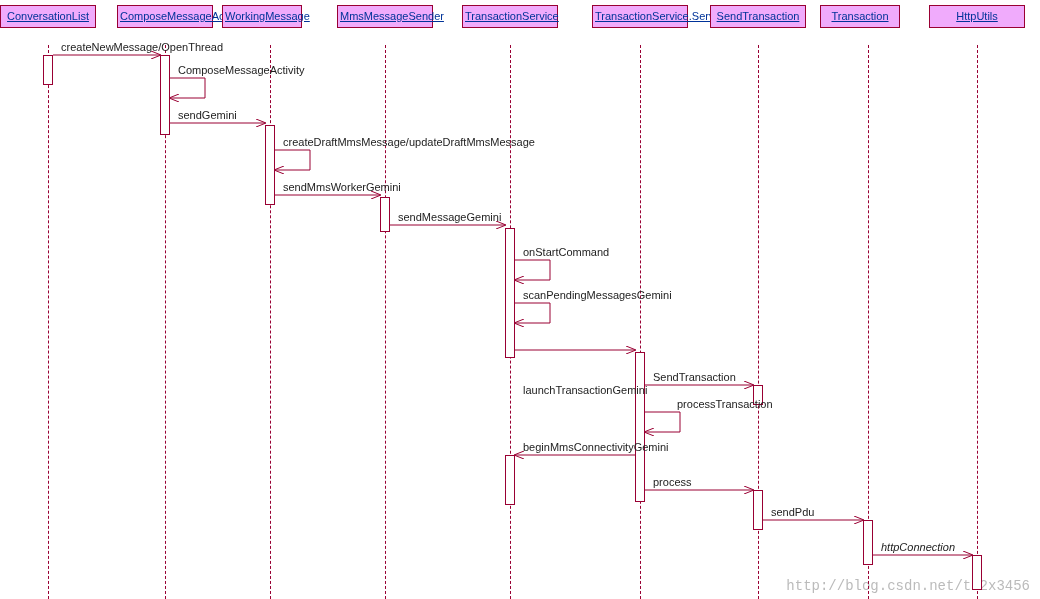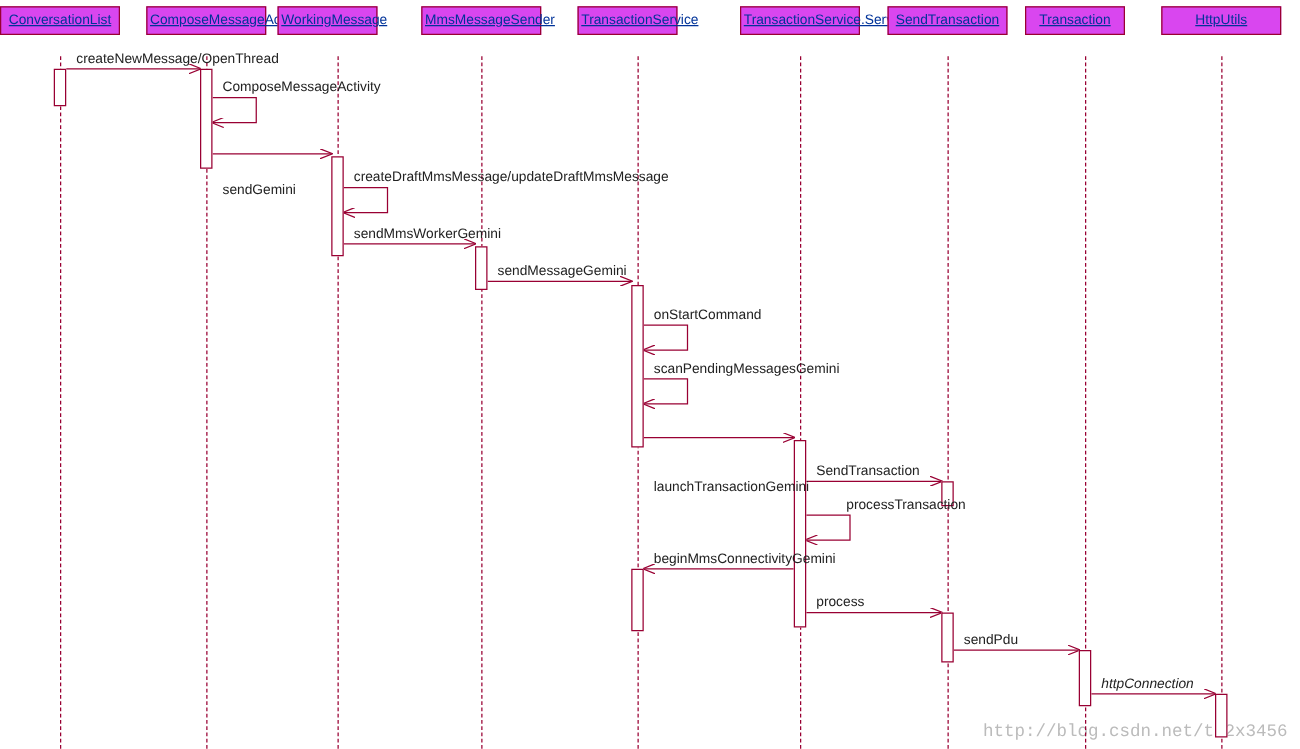--- a/index.html
+++ b/index.html
@@ -8,21 +8,21 @@
     font-family: Arial, sans-serif;
     font-size: 12px;
     background: #fff;
     width: 1040px;
     height: 599px;
     position: relative;
     overflow: hidden;
   }
   .lifeline-box {
     position: absolute;
-    background: #d946ef;
+    background: #f0abfc;
     border: 1px solid #990033;
     text-align: center;
     padding: 4px 2px;
     font-size: 11px;
     color: #003399;
     text-decoration: underline;
     box-sizing: border-box;
     line-height: 1.2;
   }
   .lifeline {
@@ -90,21 +90,21 @@
 <div class="watermark">http://blog.csdn.net/t12x3456</div>
 
 <div class="lifeline-box" style="left: 0px; top: 5px; width: 96px;">ConversationList</div>
 <div class="lifeline" style="left: 48px;"></div>
 <div class="lifeline-box" style="left: 117px; top: 5px; width: 96px;">ComposeMessageActivity</div>
 <div class="lifeline" style="left: 165px;"></div>
 <div class="lifeline-box" style="left: 222px; top: 5px; width: 80px;">WorkingMessage</div>
 <div class="lifeline" style="left: 270px;"></div>
 <div class="lifeline-box" style="left: 337px; top: 5px; width: 96px;">MmsMessageSender</div>
 <div class="lifeline" style="left: 385px;"></div>
-<div class="lifeline-box" style="left: 462px; top: 5px; width: 80px;">TransactionService</div>
+<div class="lifeline-box" style="left: 462px; top: 5px; width: 96px;">TransactionService</div>
 <div class="lifeline" style="left: 510px;"></div>
 <div class="lifeline-box" style="left: 592px; top: 5px; width: 96px;">TransactionService.ServiceHandler</div>
 <div class="lifeline" style="left: 640px;"></div>
 <div class="lifeline-box" style="left: 710px; top: 5px; width: 96px;">SendTransaction</div>
 <div class="lifeline" style="left: 758px;"></div>
 <div class="lifeline-box" style="left: 820px; top: 5px; width: 80px;">Transaction</div>
 <div class="lifeline" style="left: 868px;"></div>
 <div class="lifeline-box" style="left: 929px; top: 5px; width: 96px;">HttpUtils</div>
 <div class="lifeline" style="left: 977px;"></div>
 <div class="activation" style="left: 43px; top: 55px; height: 30px;"></div>
@@ -113,21 +113,21 @@
 <div class="activation" style="left: 380px; top: 197px; height: 35px;"></div>
 <div class="activation" style="left: 505px; top: 228px; height: 130px;"></div>
 <div class="activation" style="left: 635px; top: 352px; height: 150px;"></div>
 <div class="activation" style="left: 753px; top: 385px; height: 20px;"></div>
 <div class="activation" style="left: 505px; top: 455px; height: 50px;"></div>
 <div class="activation" style="left: 753px; top: 490px; height: 40px;"></div>
 <div class="activation" style="left: 863px; top: 520px; height: 45px;"></div>
 <div class="activation" style="left: 972px; top: 555px; height: 35px;"></div>
 <div class="msg-label" style="left: 61px; top: 41px;">createNewMessage/OpenThread</div>
 <div class="msg-label" style="left: 178px; top: 64px;">ComposeMessageActivity</div>
-<div class="msg-label" style="left: 178px; top: 109px; margin-top: 37px;">sendGemini</div>
+<div class="msg-label" style="left: 178px; top: 109px;">sendGemini</div>
 <div class="msg-label" style="left: 283px; top: 136px;">createDraftMmsMessage/updateDraftMmsMessage</div>
 <div class="msg-label" style="left: 283px; top: 181px;">sendMmsWorkerGemini</div>
 <div class="msg-label" style="left: 398px; top: 211px;">sendMessageGemini</div>
 <div class="msg-label" style="left: 523px; top: 246px;">onStartCommand</div>
 <div class="msg-label" style="left: 523px; top: 289px;">scanPendingMessagesGemini</div>
 <div class="msg-label" style="left: 523px; top: 336px; margin-top: 48px;">launchTransactionGemini</div>
 <div class="msg-label" style="left: 653px; top: 371px;">SendTransaction</div>
 <div class="msg-label" style="left: 653px; top: 398px; padding-left: 24px;">processTransaction</div>
 <div class="msg-label" style="left: 523px; top: 441px;">beginMmsConnectivityGemini</div>
 <div class="msg-label" style="left: 653px; top: 476px;">process</div>

